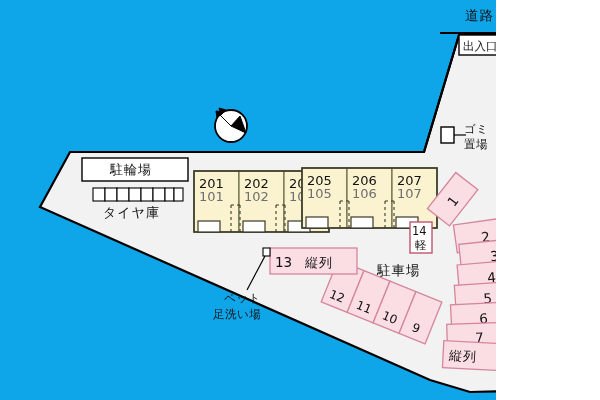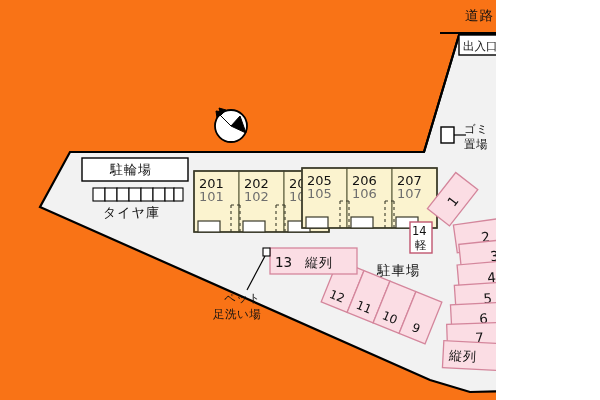--- a/index.html
+++ b/index.html
@@ -4,21 +4,21 @@
 <style>
   html, body {
     margin: 0;
     padding: 0;
     background: #ffffff;
   }
   #plan {
     position: relative;
     width: 496px;
     height: 400px;
-    background: #f97316;
+    background: #0ea5e9;
     font-family: "DejaVu Sans", "Liberation Sans", sans-serif;
     overflow: hidden;
   }
   svg { display: block; }
   .lot-fill   { fill: #f2f2f2; stroke: #000000; stroke-width: 2.2; stroke-linejoin: miter; }
   .road-line  { stroke: #000000; stroke-width: 2.2; fill: none; }
   .bldg-cell  { fill: #fbf3cf; stroke: #6b6b4a; stroke-width: 1.2; }
   .bldg-outer { fill: none; stroke: #3a3a2a; stroke-width: 1.6; }
   .entry-box  { fill: #ffffff; stroke: #3a3a2a; stroke-width: 1.2; }
   .stair      { fill: none; stroke: #3a3a2a; stroke-width: 1.1; stroke-dasharray: 3 3; }

